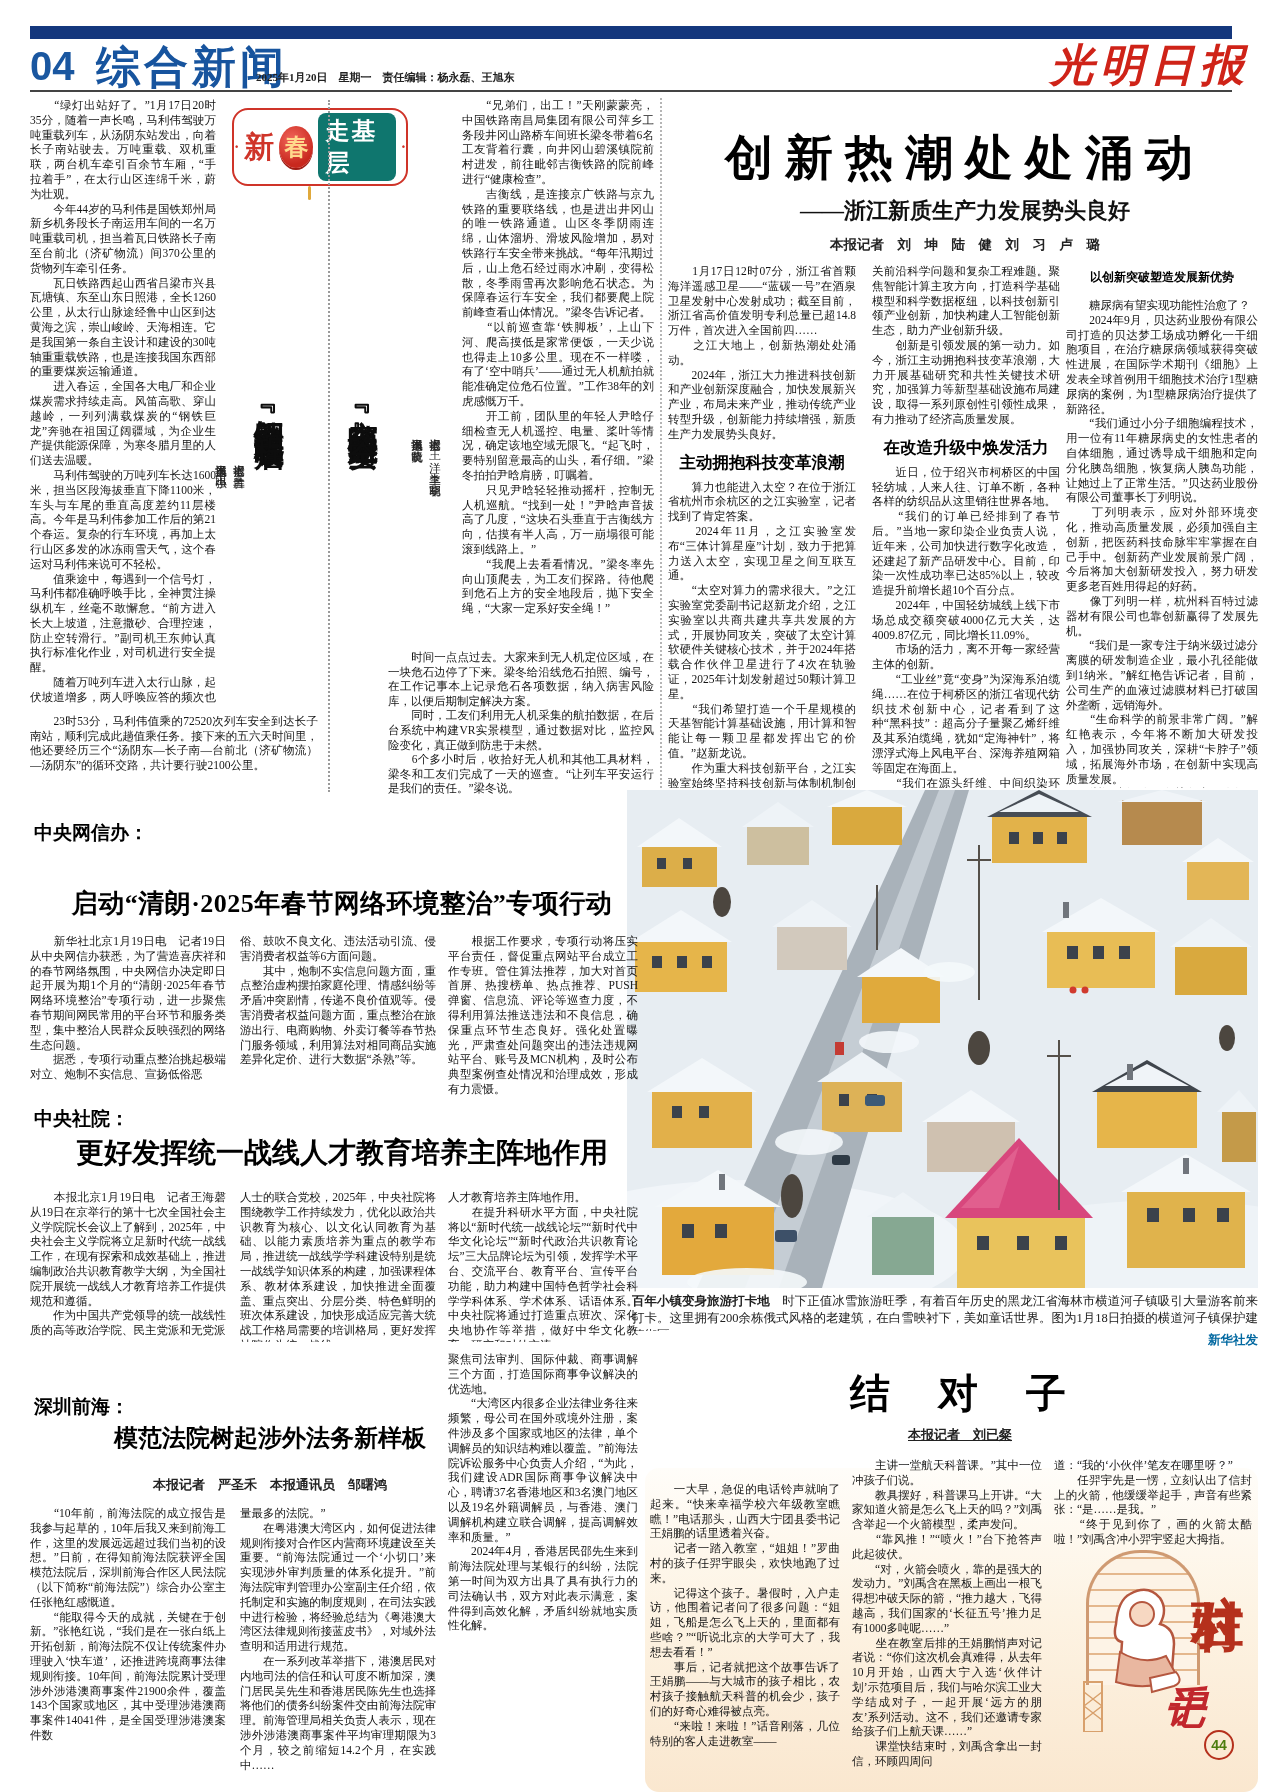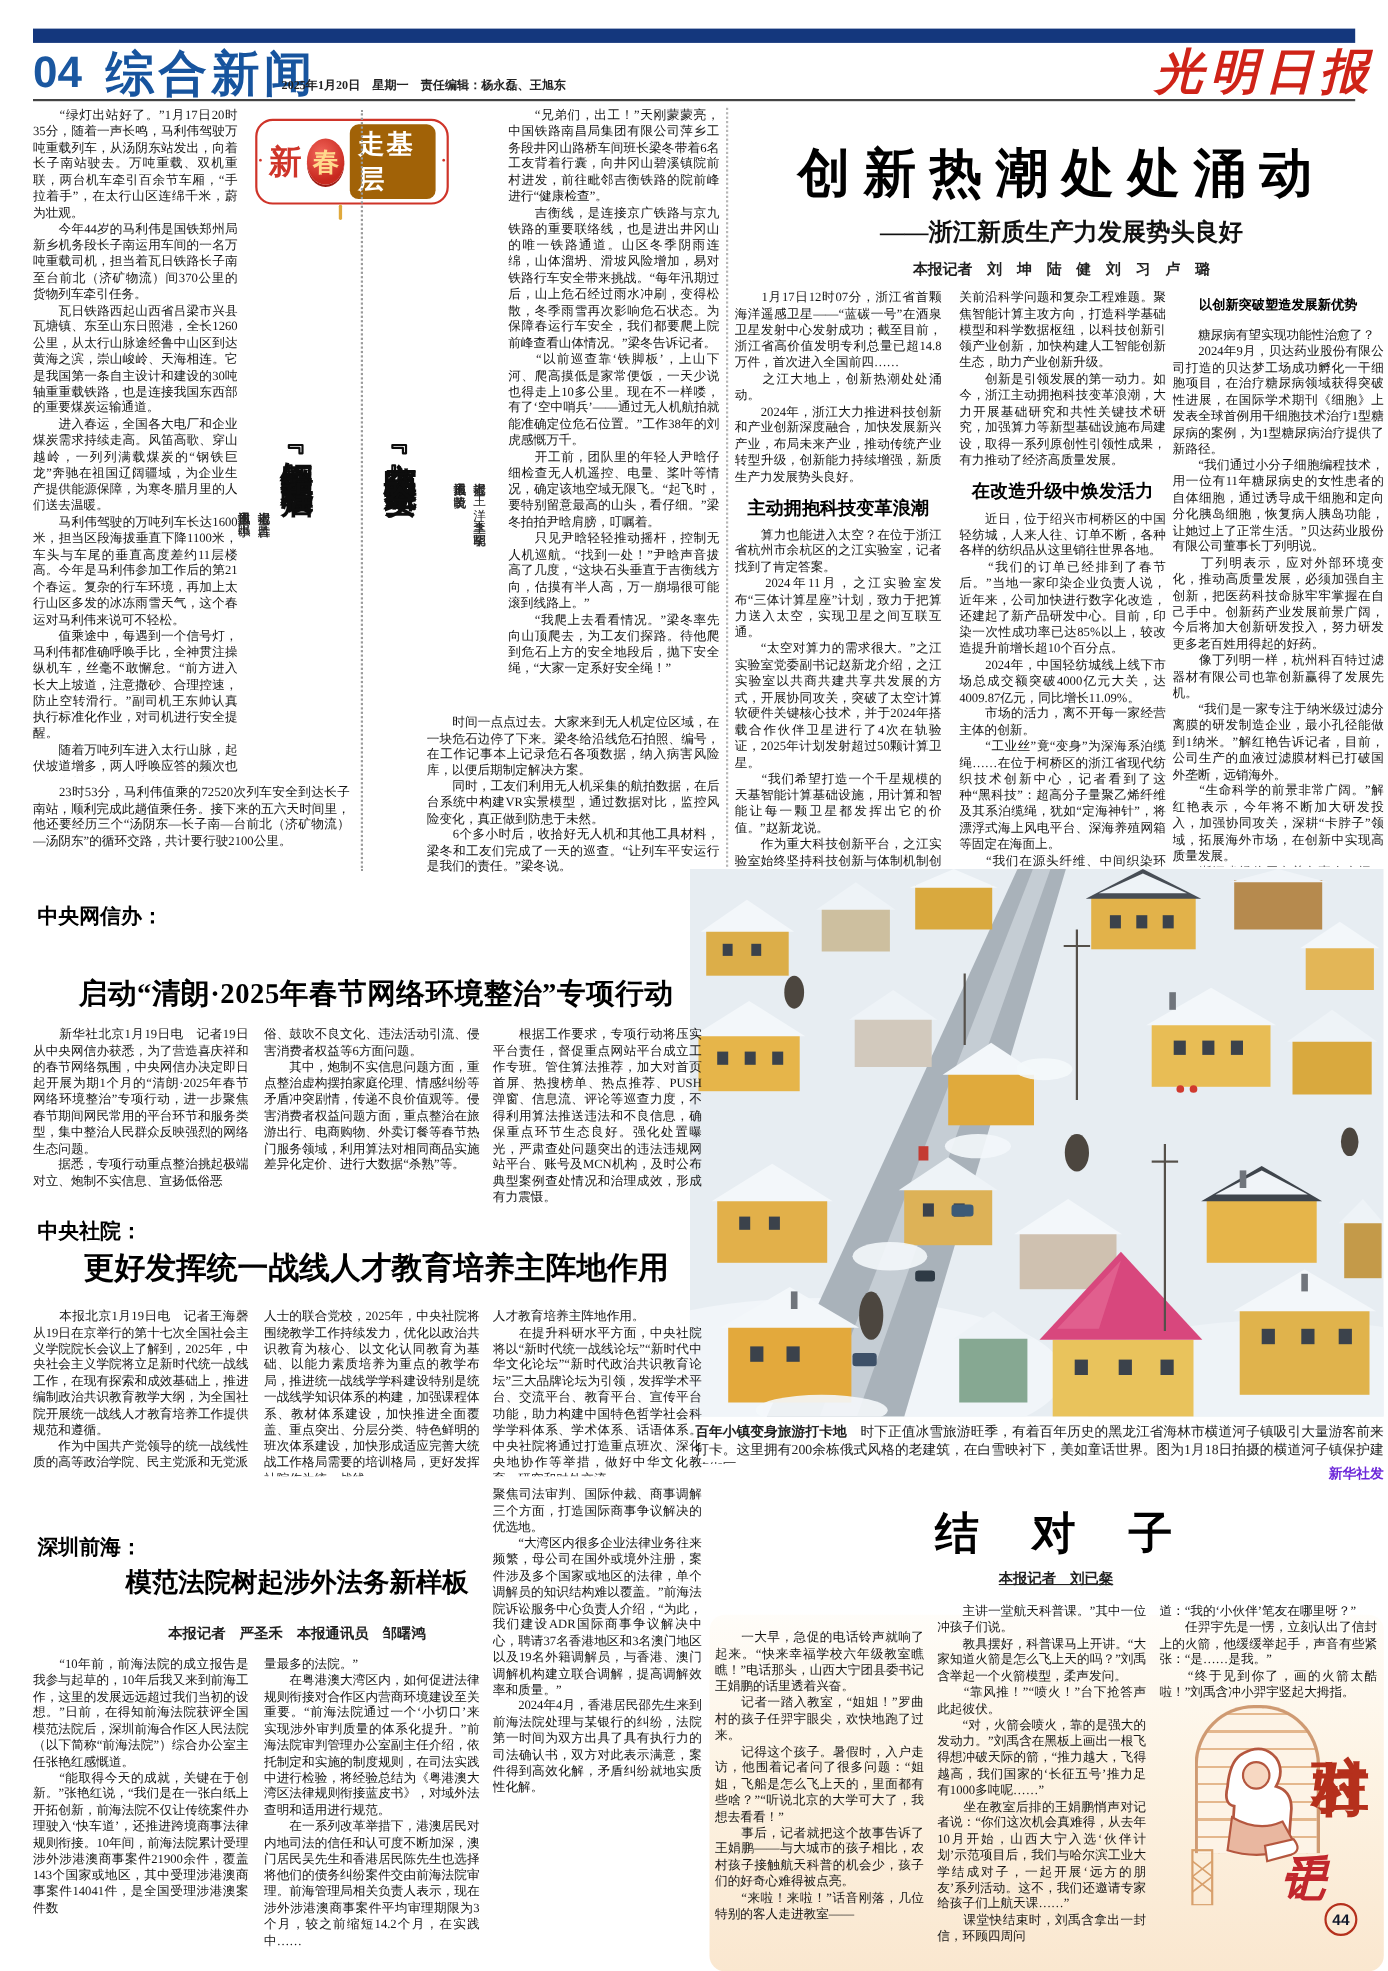--- a/index.html
+++ b/index.html
@@ -40,21 +40,21 @@
 
   <div class="abs" style="left:232px;top:108px;width:172px;height:74px;border:2px solid #cf3429;border-radius:16px;
               background:#fff;display:flex;align-items:center;justify-content:center;gap:5px;">
     <span style="color:#cf3429;font-weight:700;">·</span>
     <span style="font:700 30px 'Liberation Serif',serif;color:#cf3429;">新</span>
     <span style="position:relative;width:42px;height:42px;border-radius:50%;
                  background:radial-gradient(circle at 38% 32%, #f1655a, #c8281e 70%);
                  display:flex;align-items:center;justify-content:center;box-shadow:0 2px 0 #9e1c14;">
       <span style="font:700 24px 'Liberation Serif',serif;color:#ffd98c;">春</span>
     </span>
-    <span style="background:#a16207;color:#fff;font:700 24px 'Liberation Sans',sans-serif;
+    <span style="background:#0f766e;color:#fff;font:700 24px 'Liberation Sans',sans-serif;
                  padding:2px 7px;border-radius:8px;letter-spacing:2px;">走基层</span>
     <span style="color:#cf3429;font-weight:700;">·</span>
     <span style="position:absolute;left:74px;bottom:-16px;width:3px;height:14px;background:#e0a93c;border-radius:2px;"></span>
   </div>
 
   <div class="abs bt" style="left:30px;top:98px;width:186px;height:608px;">　　“绿灯出站好了。”1月17日20时35分，随着一声长鸣，马利伟驾驶万吨重载列车，从汤阴东站发出，向着长子南站驶去。万吨重载、双机重联，两台机车牵引百余节车厢，“手拉着手”，在太行山区连绵千米，蔚为壮观。
 　　今年44岁的马利伟是国铁郑州局新乡机务段长子南运用车间的一名万吨重载司机，担当着瓦日铁路长子南至台前北（济矿物流）间370公里的货物列车牵引任务。
 　　瓦日铁路西起山西省吕梁市兴县瓦塘镇、东至山东日照港，全长1260公里，从太行山脉途经鲁中山区到达黄海之滨，崇山峻岭、天海相连。它是我国第一条自主设计和建设的30吨轴重重载铁路，也是连接我国东西部的重要煤炭运输通道。
 　　进入春运，全国各大电厂和企业煤炭需求持续走高。风笛高歌、穿山越岭，一列列满载煤炭的“钢铁巨龙”奔驰在祖国辽阔疆域，为企业生产提供能源保障，为寒冬腊月里的人们送去温暖。
 　　马利伟驾驶的万吨列车长达1600米，担当区段海拔垂直下降1100米，车头与车尾的垂直高度差约11层楼高。今年是马利伟参加工作后的第21个春运。复杂的行车环境，再加上太行山区多发的冰冻雨雪天气，这个春运对马利伟来说可不轻松。
@@ -241,21 +241,21 @@
         <ellipse cx="262" cy="252" rx="30" ry="11"></ellipse>
           <ellipse cx="182" cy="352" rx="34" ry="13"></ellipse>
         <ellipse cx="322" cy="182" rx="26" ry="10"></ellipse>
           <ellipse cx="120" cy="492" rx="60" ry="14"></ellipse>
       </g>
     </svg>
   </div>
   <div class="abs capt" style="left:632px;top:1293px;width:626px;height:38px;overflow:hidden;">
     <b>百年小镇变身旅游打卡地　</b><span>时下正值冰雪旅游旺季，有着百年历史的黑龙江省海林市横道河子镇吸引大量游客前来打卡。这里拥有200余栋俄式风格的老建筑，在白雪映衬下，美如童话世界。图为1月18日拍摄的横道河子镇保护建筑街区。</span>
   </div>
-  <div class="abs" style="left:1100px;top:1332px;width:158px;text-align:right;font:700 12.5px 'Liberation Serif',serif;color:#6d28d9;">新华社发</div>
+  <div class="abs" style="left:1100px;top:1332px;width:158px;text-align:right;font:700 12.5px 'Liberation Serif',serif;color:#0369a1;">新华社发</div>
 
   <div class="abs seclabel" style="left:34px;top:820px;">中央网信办：</div>
   <div class="abs sechead" style="left:46px;top:886px;width:592px;text-align:center;font-size:26px;letter-spacing:0.5px;">启动“清朗·2025年春节网络环境整治”专项行动</div>
   <div class="abs bt" style="left:30px;top:934px;width:196px;height:166px;">　　新华社北京1月19日电　记者19日从中央网信办获悉，为了营造喜庆祥和的春节网络氛围，中央网信办决定即日起开展为期1个月的“清朗·2025年春节网络环境整治”专项行动，进一步聚焦春节期间网民常用的平台环节和服务类型，集中整治人民群众反映强烈的网络生态问题。
 　　据悉，专项行动重点整治挑起极端对立、炮制不实信息、宣扬低俗恶</div>
   <div class="abs bt" style="left:240px;top:934px;width:196px;height:166px;">俗、鼓吹不良文化、违法活动引流、侵害消费者权益等6方面问题。
 　　其中，炮制不实信息问题方面，重点整治虚构摆拍家庭伦理、情感纠纷等矛盾冲突剧情，传递不良价值观等。侵害消费者权益问题方面，重点整治在旅游出行、电商购物、外卖订餐等春节热门服务领域，利用算法对相同商品实施差异化定价、进行大数据“杀熟”等。</div>
   <div class="abs bt" style="left:448px;top:934px;width:190px;height:166px;">　　根据工作要求，专项行动将压实平台责任，督促重点网站平台成立工作专班。管住算法推荐，加大对首页首屏、热搜榜单、热点推荐、PUSH弹窗、信息流、评论等巡查力度，不得利用算法推送违法和不良信息，确保重点环节生态良好。强化处置曝光，严肃查处问题突出的违法违规网站平台、账号及MCN机构，及时公布典型案例查处情况和治理成效，形成有力震慑。</div>
 
   <div class="abs seclabel" style="left:34px;top:1106px;">中央社院：</div>
@@ -308,16 +308,16 @@
       <path d="M40 70 q24 14 46 4 l12 22 q-30 14 -62 4z" fill="#e9b7a0" stroke="#b5573f" stroke-width="2"></path>
       <path d="M70 96 l26 -6 q8 10 -2 14 l-22 6z" fill="#fff" stroke="#b5573f" stroke-width="2"></path>
       <rect x="4" y="100" width="18" height="50" fill="none" stroke="#d8a06c" stroke-width="2"></rect>
       <path d="M4 110 l18 14 M4 124 l18 14 M22 110 l-18 14 M22 124 l-18 14" stroke="#d8a06c" stroke-width="1.5"></path>
     </svg>
     <div style="position:absolute;right:6px;top:4px;writing-mode:vertical-rl;text-orientation:upright;
                 font:900 52px 'Liberation Serif',serif;color:#b5301c;letter-spacing:6px;">驻村</div>
     <div style="position:absolute;left:78px;top:104px;writing-mode:vertical-rl;text-orientation:upright;
                 font:700 italic 40px 'Liberation Serif',serif;color:#c1272d;letter-spacing:4px;">手记</div>
     <div style="position:absolute;left:124px;top:182px;width:26px;height:26px;border:2px solid #b5301c;
-                border-radius:50%;text-align:center;font:700 14px/26px 'Liberation Sans',sans-serif;color:#0f172a;">44</div>
+                border-radius:50%;text-align:center;font:700 14px/26px 'Liberation Sans',sans-serif;color:#4d7c0f;">44</div>
   </div>
 
 </div>
 
 </body></html>

